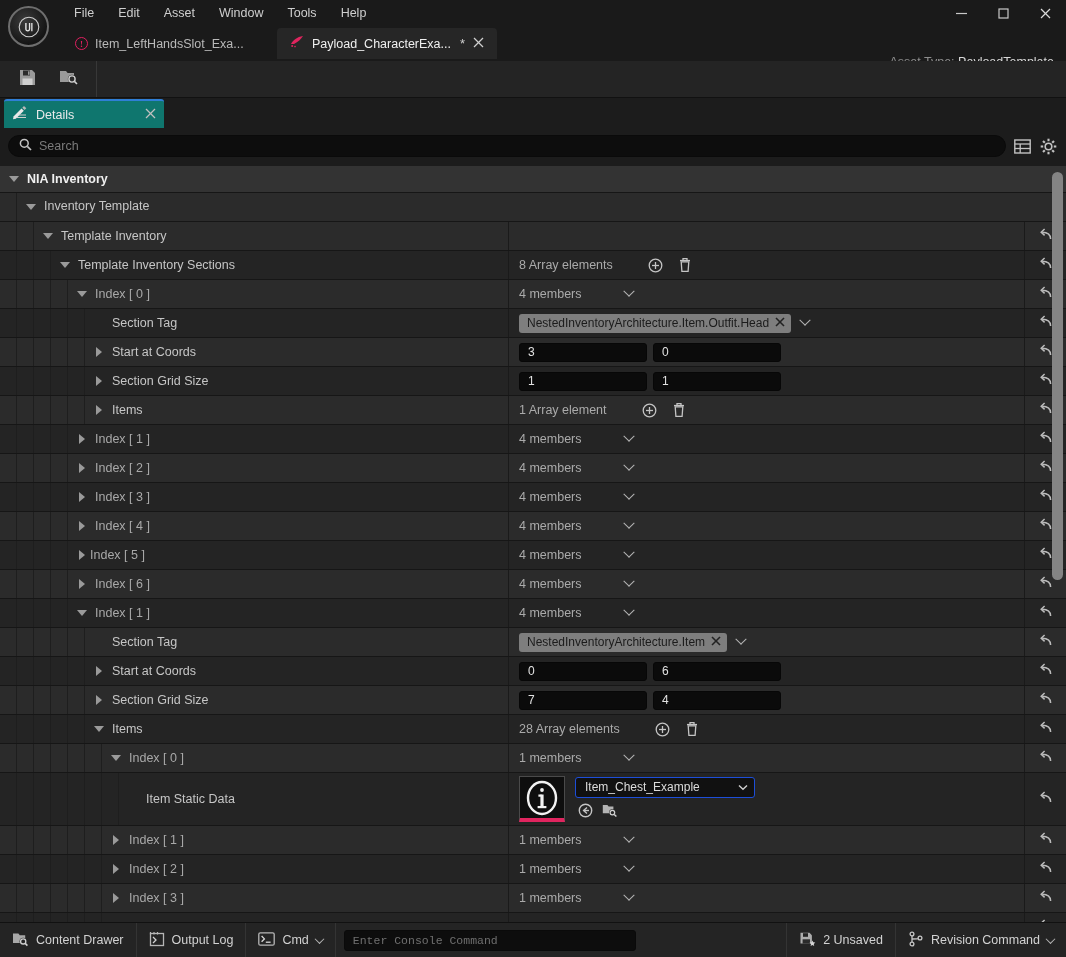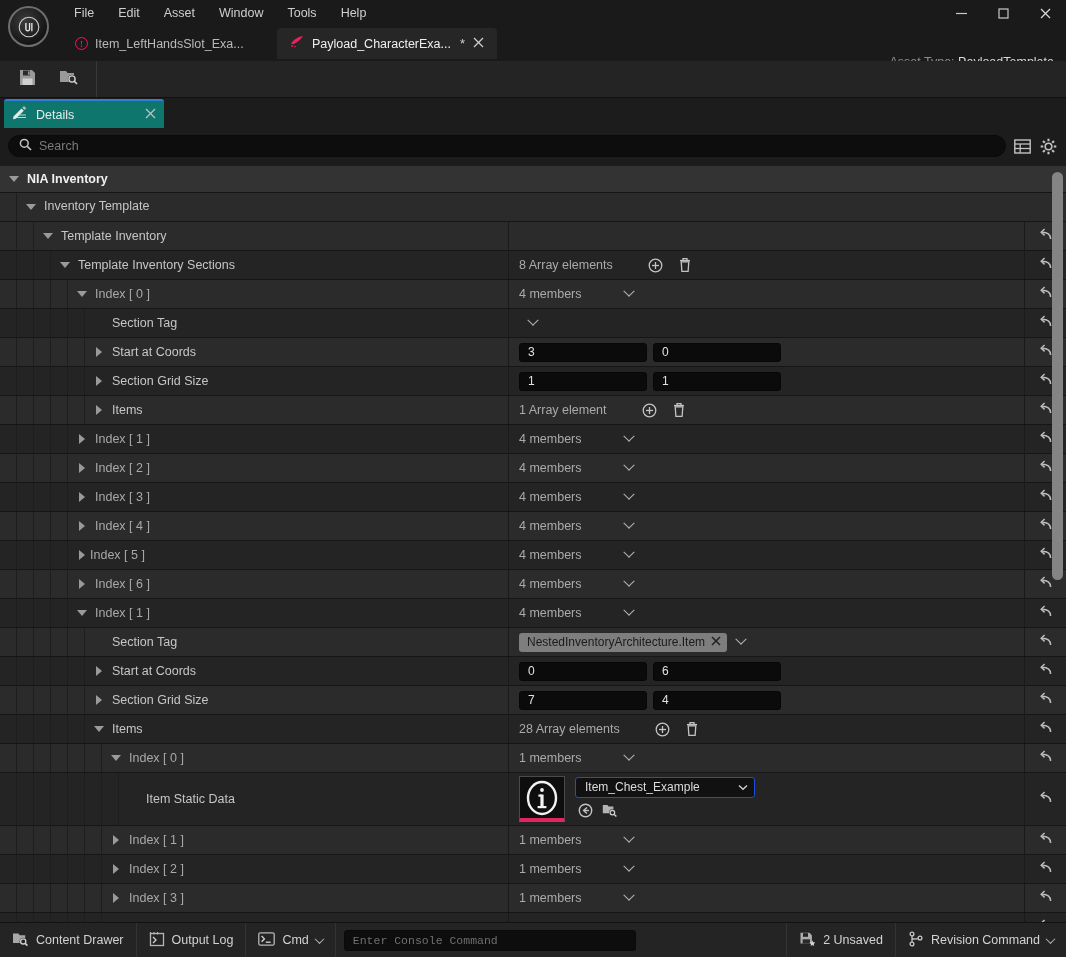--- a/index.html
+++ b/index.html
@@ -573,20 +573,27 @@
           <div class="guide"></div>
           <div class="guide"></div>
           <div class="guide"></div>
         </div>
         <div style="display: flex; align-items: center; position: relative; padding-left: 91px; gap: 5px;">
           <div class="twisty none"></div>
           <span class="lbl">Section Tag</span>
         </div>
       </div>
       <div class="valcell">
+        <span class="tagpill">
+          <span>NestedInventoryArchitecture.Item.Outfit.Head</span>
+          <span class="xx"><svg width="10" height="10" viewBox="0 0 10 10">
+              <line x1="1" y1="1" x2="9" y2="9" stroke="#222" stroke-width="1.6"></line>
+              <line x1="9" y1="1" x2="1" y2="9" stroke="#222" stroke-width="1.6"></line>
+            </svg></span>
+        </span>
         <span class="tagchev"></span>
       </div>
       <div class="resetcell">
         <span class="resetarrow"><svg width="15" height="14" viewBox="0 0 15 14">
             <path d="M12.6 12 C12.6 7.6 9.6 5.2 4.2 5.2" fill="none" stroke="#bcbcbc" stroke-width="1.5"></path>
             <path d="M6.6 2 L3.2 5.2 L6.6 8.4" fill="none" stroke="#bcbcbc" stroke-width="1.5"></path>
           </svg></span>
       </div>
     </div>
     <div class="row light" style="height: 29px;">

